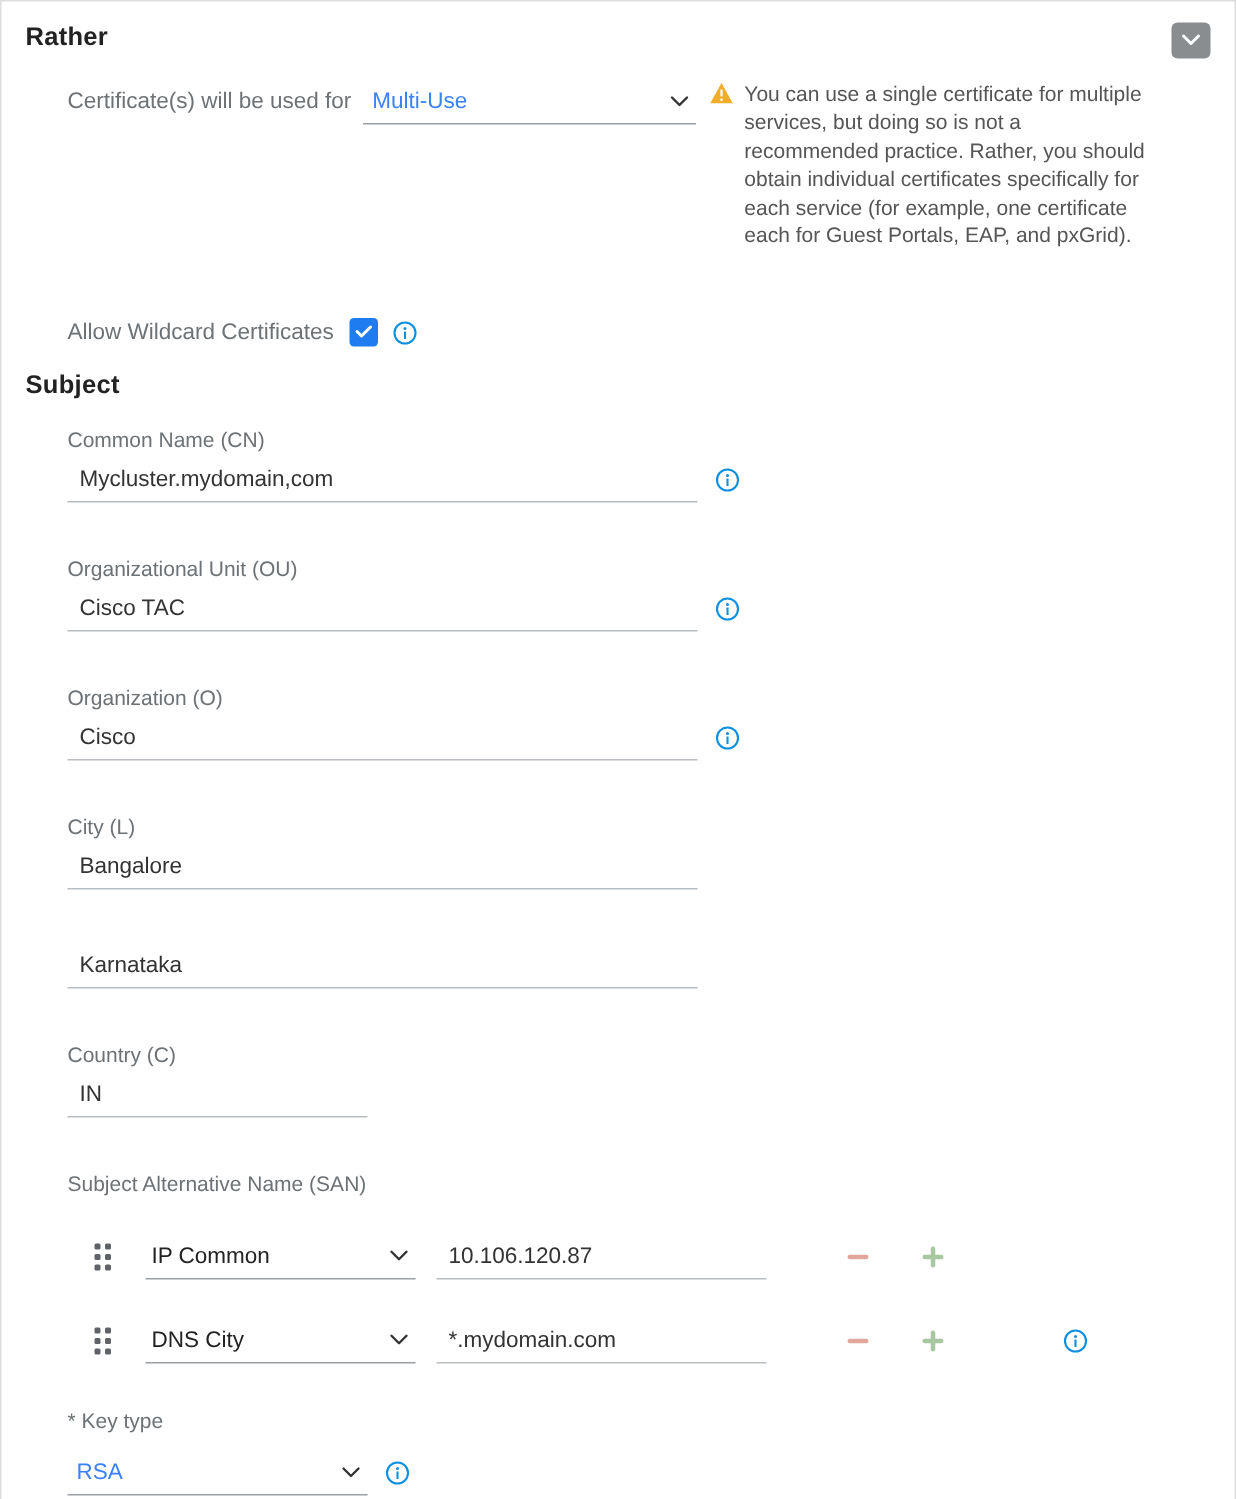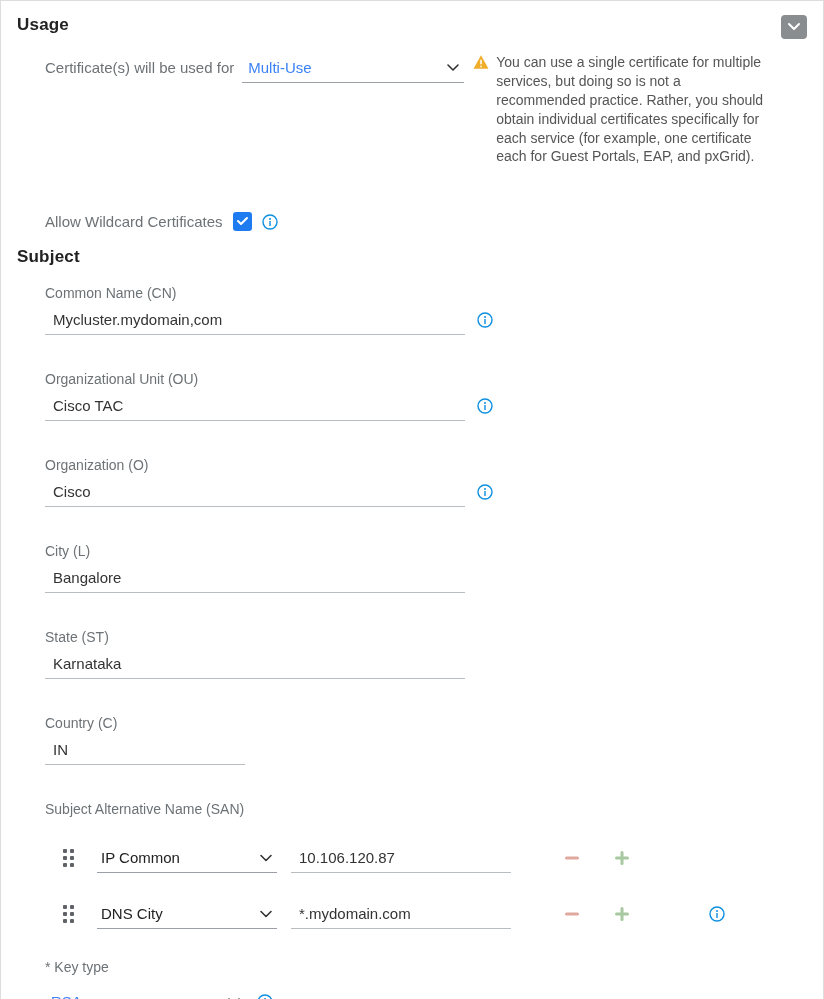--- a/index.html
+++ b/index.html
@@ -167,21 +167,21 @@
 <body>
 
 <div class="page">
 
   <div class="collapse-btn">
     <svg width="14" height="10" viewBox="0 0 14 10">
       <path d="M2 2 L7 7 L12 2" stroke="#fff" stroke-width="2" fill="none" stroke-linecap="round" stroke-linejoin="round"></path>
     </svg>
   </div>
 
-  <h2 class="section">Usage</h2>
+  <h2 class="section">Rather</h2>
 
   <div class="usage-row">
     <div class="usage-label">Certificate(s) will be used for</div>
 
     <div class="select-wrap">
       <input class="select-field" readonly="" value="Multi-Use" style="">
       <span class="chevron">
         <svg width="14" height="10" viewBox="0 0 14 10">
             <path d="M2 2 L7 7 L12 2" stroke="#333" stroke-width="1.6" fill="none" stroke-linecap="round" stroke-linejoin="round"></path>
           </svg>
@@ -263,21 +263,20 @@
     </div>
 
     <div class="field-group">
       <div class="field-label">City (L)</div>
       <div class="field-row">
         <input class="text-input w420" value="Bangalore" style="">
       </div>
     </div>
 
     <div class="field-group">
-      <div class="field-label">State (ST)</div>
       <div class="field-row">
         <input class="text-input w420" value="Karnataka" style="">
       </div>
     </div>
 
     <div class="field-group">
       <div class="field-label">Country (C)</div>
       <div class="field-row">
         <input class="text-input w200" value="IN" style="">
       </div>

